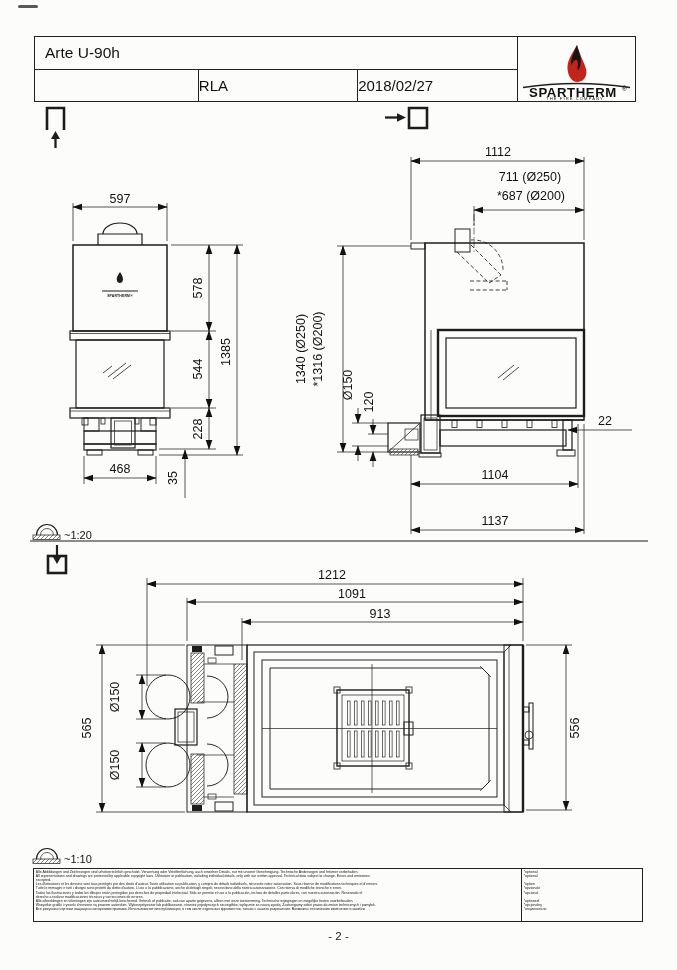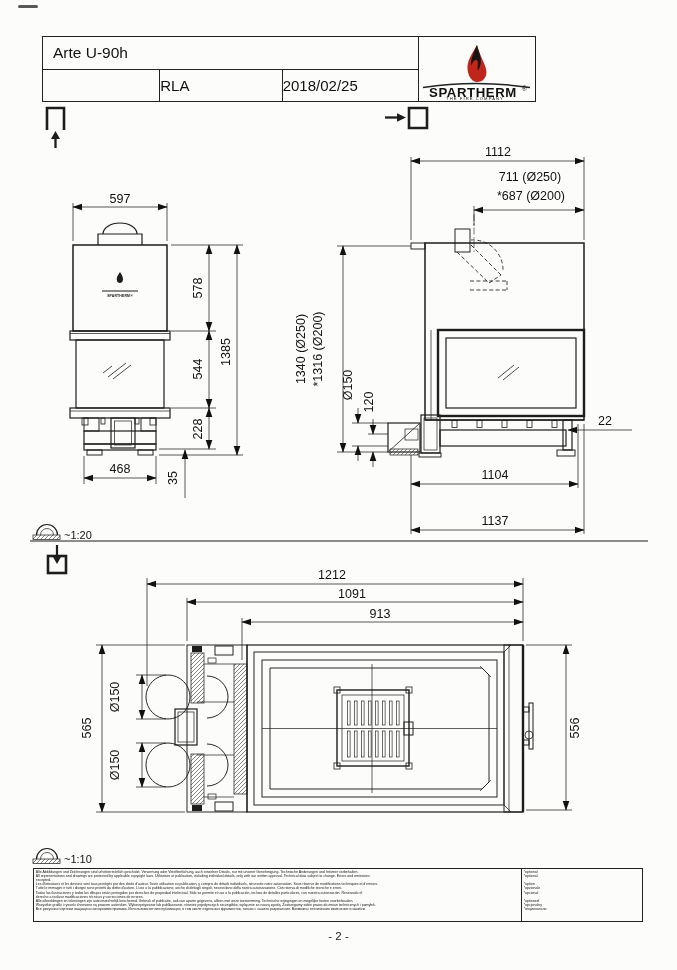--- a/index.html
+++ b/index.html
@@ -1,19 +1,19 @@
 <!DOCTYPE html>
 <html><head>
 <meta charset="utf-8">
 <style>
   html,body{margin:0;padding:0;background:#e8e8e6;}
   #page{position:relative;width:677px;height:970px;background:#fcfcfa;overflow:hidden;
         font-family:"Liberation Sans",sans-serif;color:#111;}
   
-  #hdr{position:absolute;left:42px;top:36px;width:494px;border-collapse:collapse;}
+  #hdr{position:absolute;left:34px;top:36px;width:602px;border-collapse:collapse;}
   #hdr td{border:1.6px solid #222;padding:0;font-size:15px;color:#111;}
   #hdr .title{height:32px;padding-left:10px;font-size:15.5px;}
   #hdr .c{text-align:left;height:31px;}
   #hdr .logo{width:117px;text-align:left;vertical-align:middle;}
   
   #draw{position:absolute;left:0;top:0;}
   .ln{stroke:#1d1d1d;fill:none;}
   .o1{stroke-width:1.2;} .o2{stroke-width:1.5;} .o3{stroke-width:2.4;}
   .th{stroke-width:.7;} .md{stroke-width:.95;}
   .dim{stroke:#222;stroke-width:.75;fill:none;}
@@ -57,21 +57,21 @@
           <path d="M4,48.5 Q57,40.5 111,48.5" stroke="#222" stroke-width="1.5" fill="none"></path>
           <text x="54" y="57.5" text-anchor="middle" font-size="13.2" font-weight="bold" letter-spacing="0.6">SPARTHERM</text>
           <text x="103" y="51.5" font-size="6.5">®</text>
           <text x="56" y="60.5" text-anchor="middle" font-size="4.1" letter-spacing="1.1" fill="#444">THE FIRE COMPANY</text>
         </svg>
       </td>
     </tr>
     <tr>
       <td class="c" style="width:165px"></td>
       <td class="c" style="width:160px">RLA</td>
-      <td class="c" style="width:160px">2018/02/25</td>
+      <td class="c" style="width:160px">2018/02/27</td>
     </tr>
   </tbody>
     </table>
 
   <svg id="draw" width="677" height="970" viewBox="0 0 677 970">
     <defs>
       <marker id="ar" viewBox="0 0 10 10" refX="9.3" refY="5" markerWidth="10" markerHeight="10" markerUnits="userSpaceOnUse" orient="auto-start-reverse">
         <path d="M0,1.6 L10,5 L0,8.4 Z" fill="#111"></path>
       </marker>
       <pattern id="hat" width="4" height="4" patternUnits="userSpaceOnUse">

